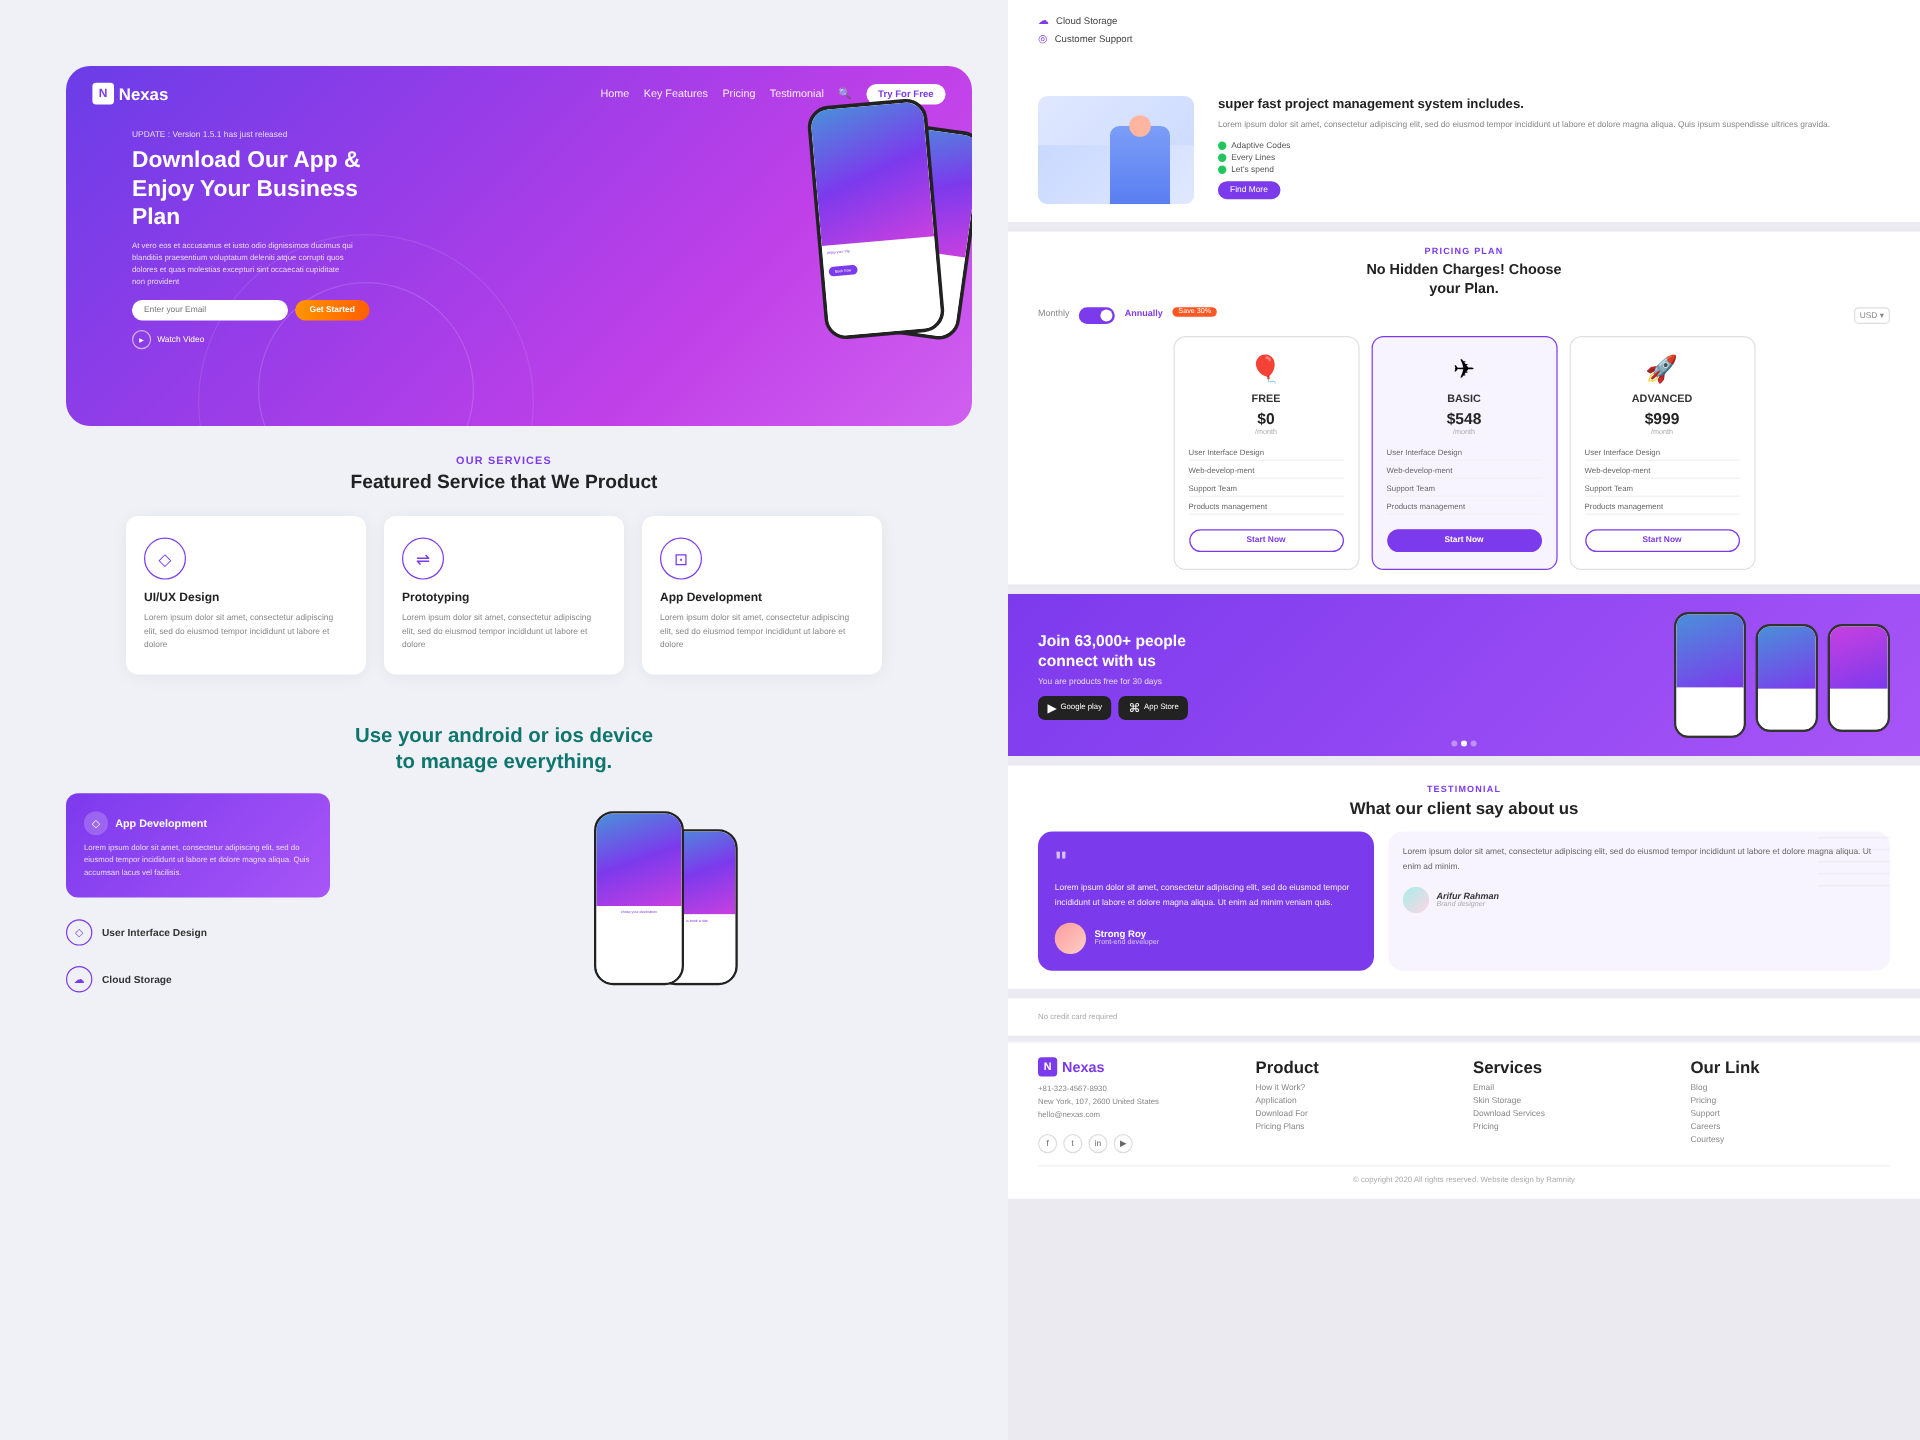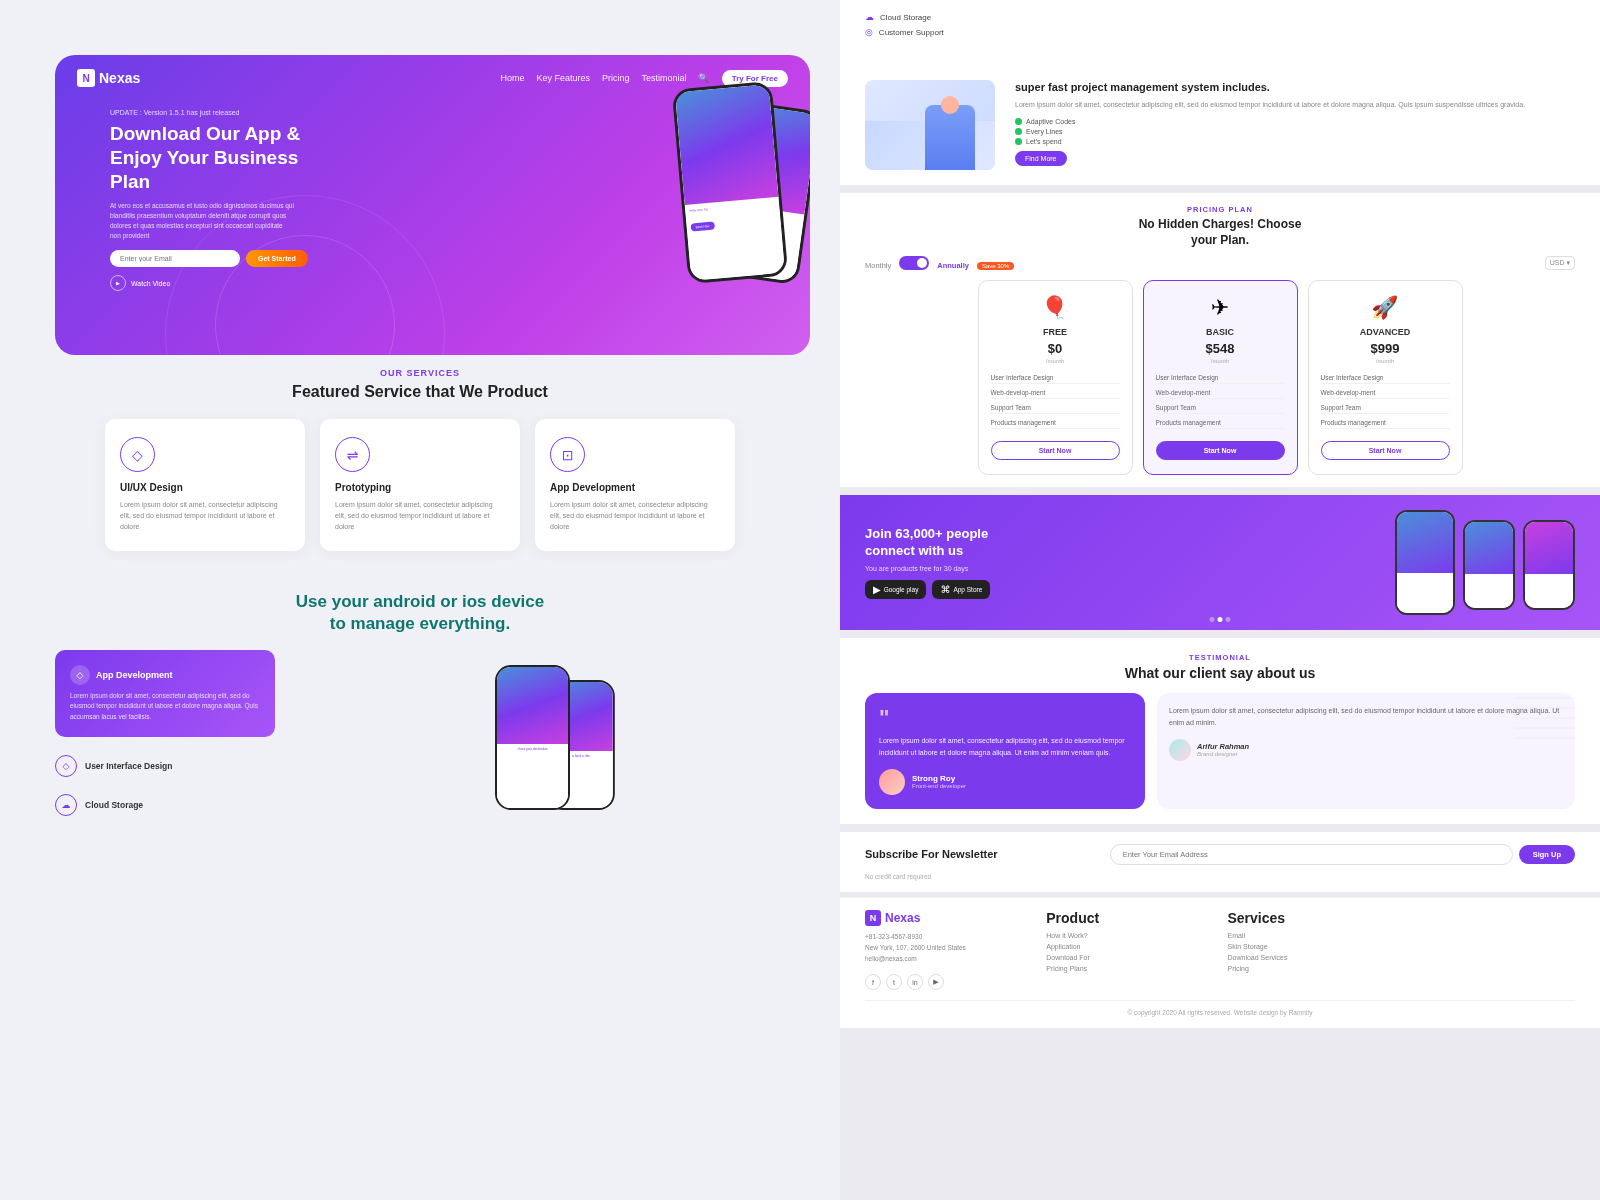--- a/index.html
+++ b/index.html
@@ -217,21 +217,21 @@
       width: 280px;
       height: 280px;
       border: 1px solid rgba(255,255,255,0.1);
       border-radius: 50%;
       bottom: -120px;
       left: 110px;
     }
 
     
     .services-section {
-      padding: 13px 55px 20px 55px;
+      padding: 24px 55px 20px 55px;
       text-align: center;
     }
     .services-label {
       color: #7c3aed;
       font-size: 9px;
       font-weight: 700;
       letter-spacing: 1px;
       text-transform: uppercase;
       margin-bottom: 5px;
     }
@@ -486,21 +486,21 @@
     .pricing-title {
       font-size: 12px;
       font-weight: 700;
       color: #222;
       text-align: center;
       margin-bottom: 8px;
       line-height: 1.3;
     }
     .pricing-toggle {
       display: flex;
-      align-items: flex-end;
+      align-items: flex-start;
       justify-content: center;
       gap: 8px;
       margin-bottom: 10px;
     }
     .toggle-opt {
       font-size: 7.5px;
       color: #888;
     }
     .toggle-active {
       color: #7c3aed;
@@ -1220,27 +1220,20 @@
     <svg class="decorative-lines" width="60" height="60" viewBox="0 0 60 60">
       <line x1="0" y1="10" x2="60" y2="10" stroke="#ccc" stroke-width="1"></line>
       <line x1="0" y1="20" x2="60" y2="20" stroke="#ccc" stroke-width="1"></line>
       <line x1="0" y1="30" x2="60" y2="30" stroke="#ccc" stroke-width="1"></line>
       <line x1="0" y1="40" x2="60" y2="40" stroke="#ccc" stroke-width="1"></line>
       <line x1="0" y1="50" x2="60" y2="50" stroke="#ccc" stroke-width="1"></line>
     </svg>
   </div>
 
   <div class="newsletter-section">
-    <div class="newsletter-top">
-      <div class="newsletter-title">Subscribe For Newsletter</div>
-      <div class="newsletter-input-row">
-        <input class="newsletter-input" type="text" placeholder="Enter Your Email Address" style="">
-        <button class="newsletter-btn">Sign Up</button>
-      </div>
-    </div>
     <div class="newsletter-sub">No credit card required</div>
   </div>
 
   <div class="footer-section">
     <div class="footer-grid">
       <div class="footer-brand">
         <div class="footer-logo">
           <div class="footer-logo-n">N</div>
           <span>Nexas</span>
         </div>
@@ -1267,20 +1260,30 @@
       </div>
       <div class="footer-col">
         <div class="footer-col-title">Services</div>
         <div class="footer-links">
           <span class="footer-link">Email</span>
           <span class="footer-link">Skin Storage</span>
           <span class="footer-link">Download Services</span>
           <span class="footer-link">Pricing</span>
         </div>
       </div>
+      <div class="footer-col">
+        <div class="footer-col-title">Our Link</div>
+        <div class="footer-links">
+          <span class="footer-link">Blog</span>
+          <span class="footer-link">Pricing</span>
+          <span class="footer-link">Support</span>
+          <span class="footer-link">Careers</span>
+          <span class="footer-link">Courtesy</span>
+        </div>
+      </div>
     </div>
     <div class="footer-bottom">
       <span>© copyright 2020 All rights reserved.</span>
       <span>Website design by Ramnity</span>
     </div>
   </div>
 
 </div>
 
 </body></html>

